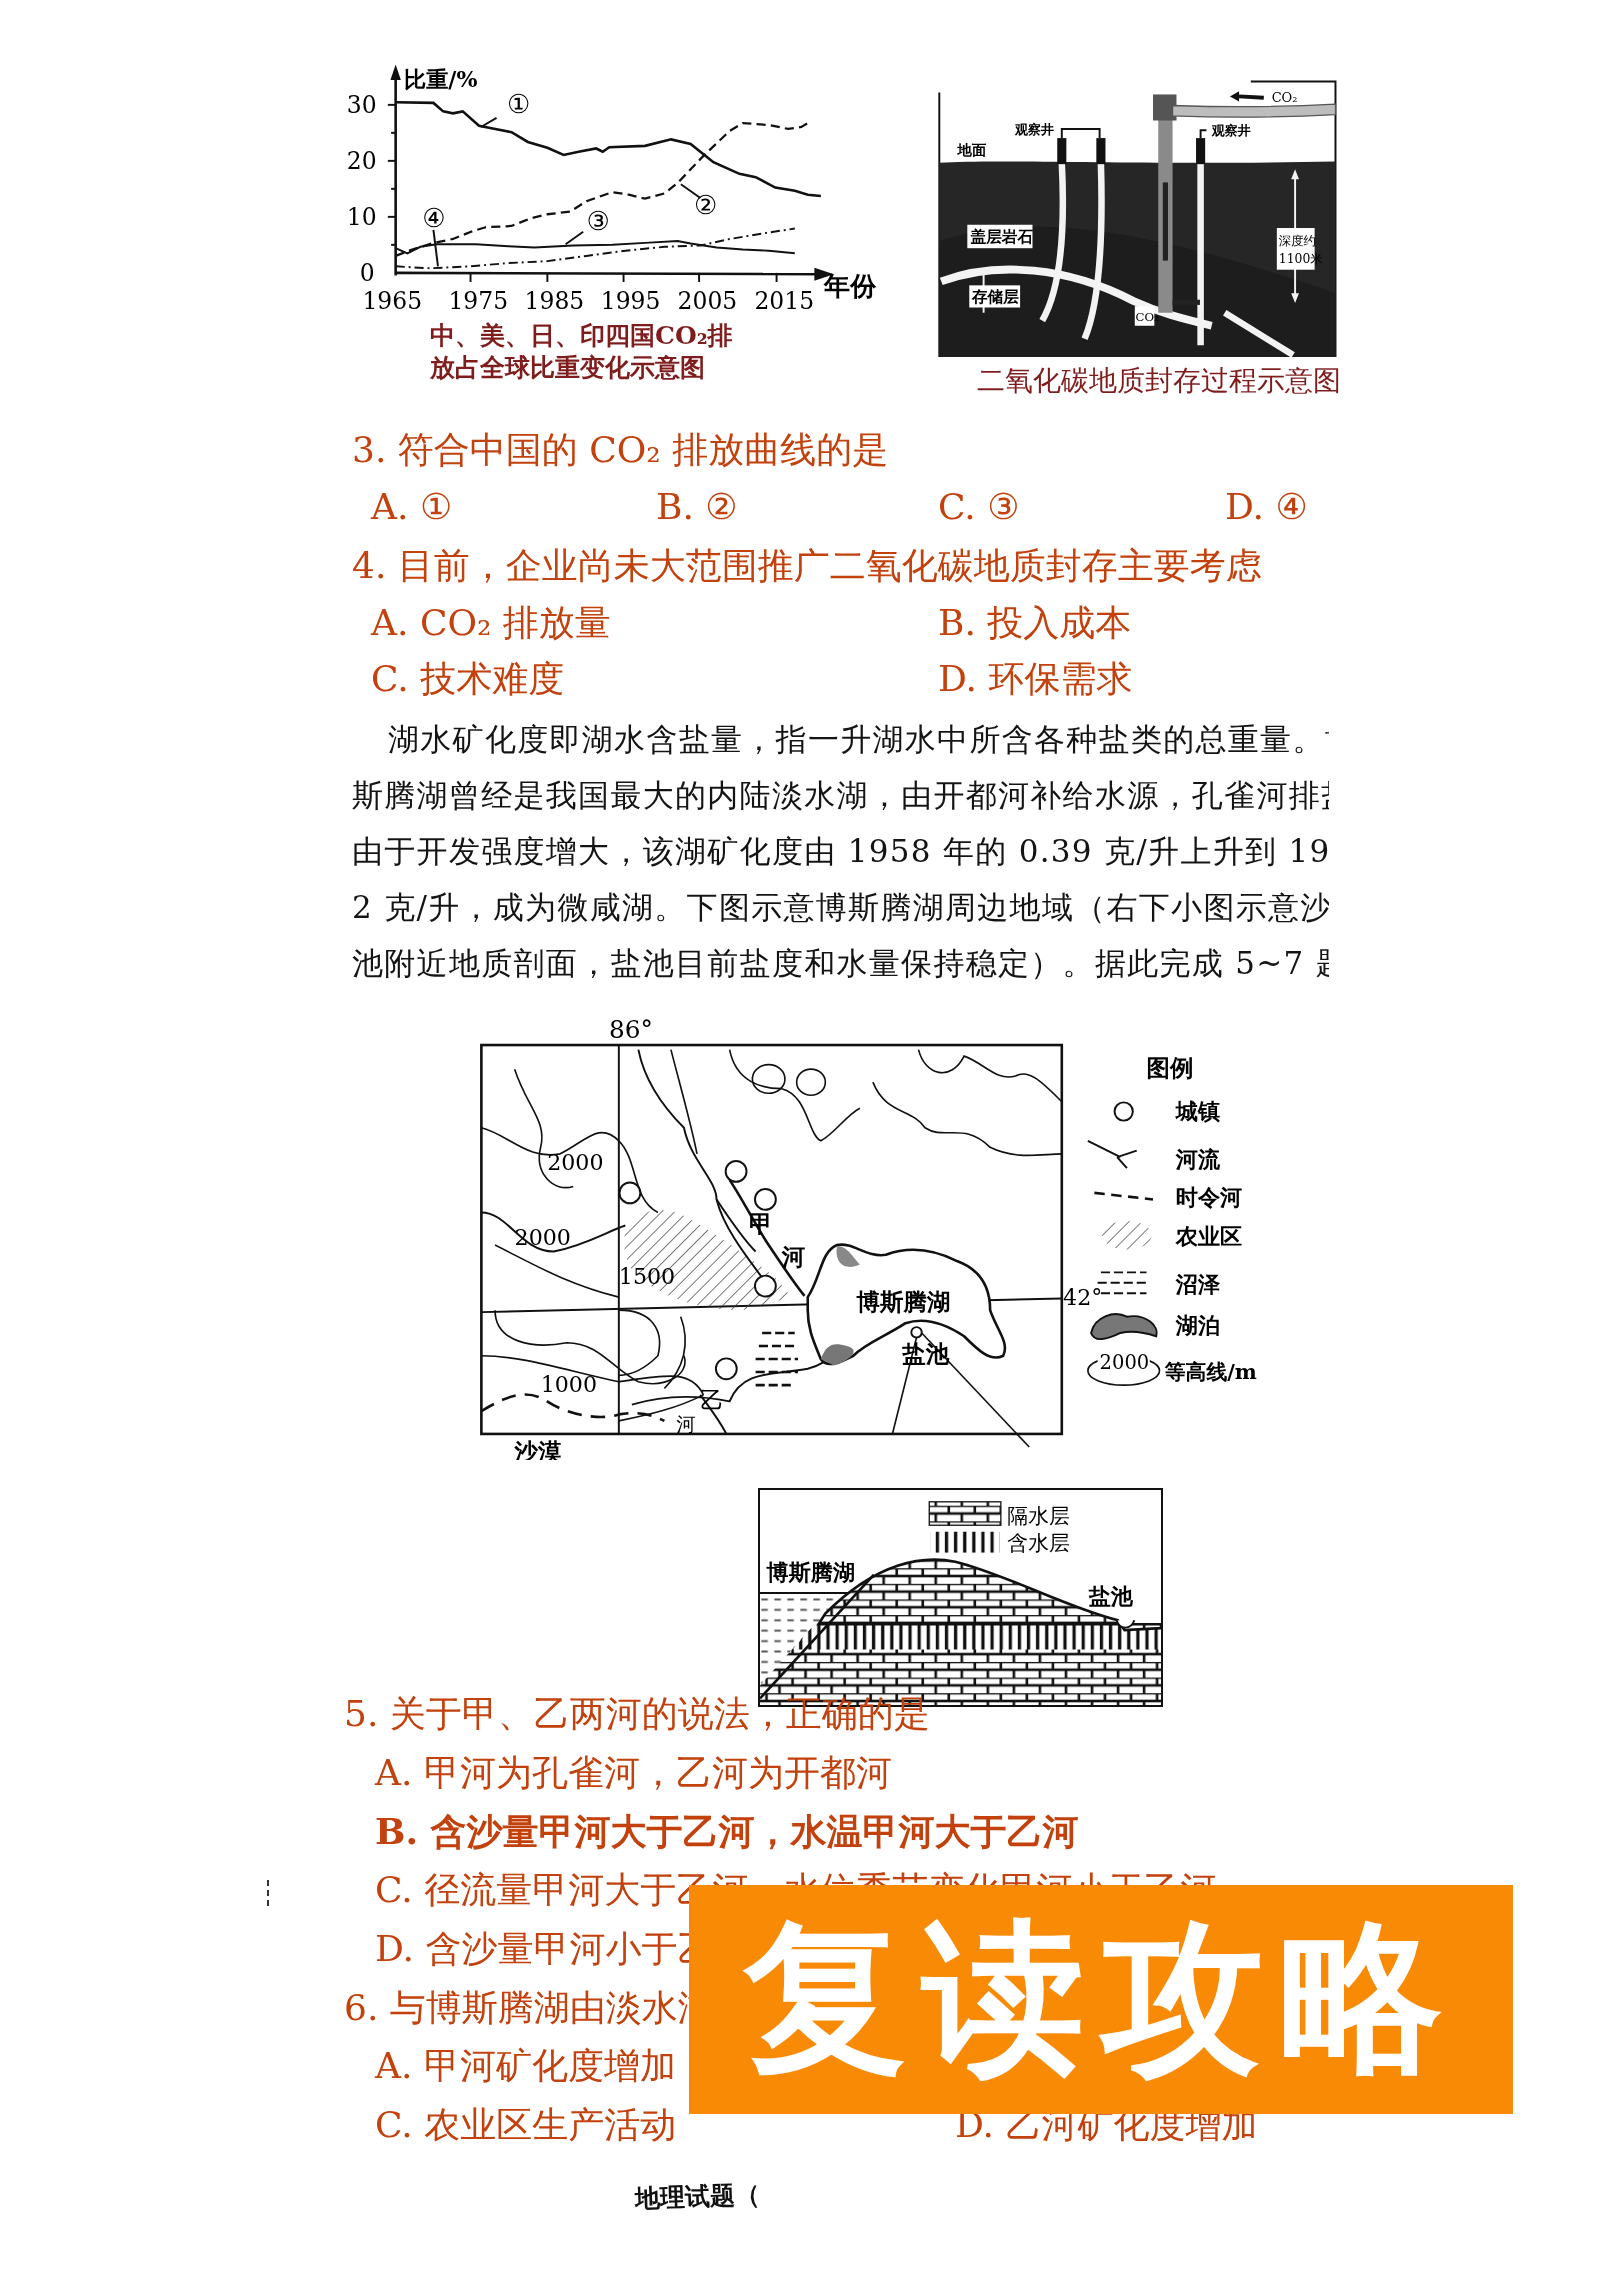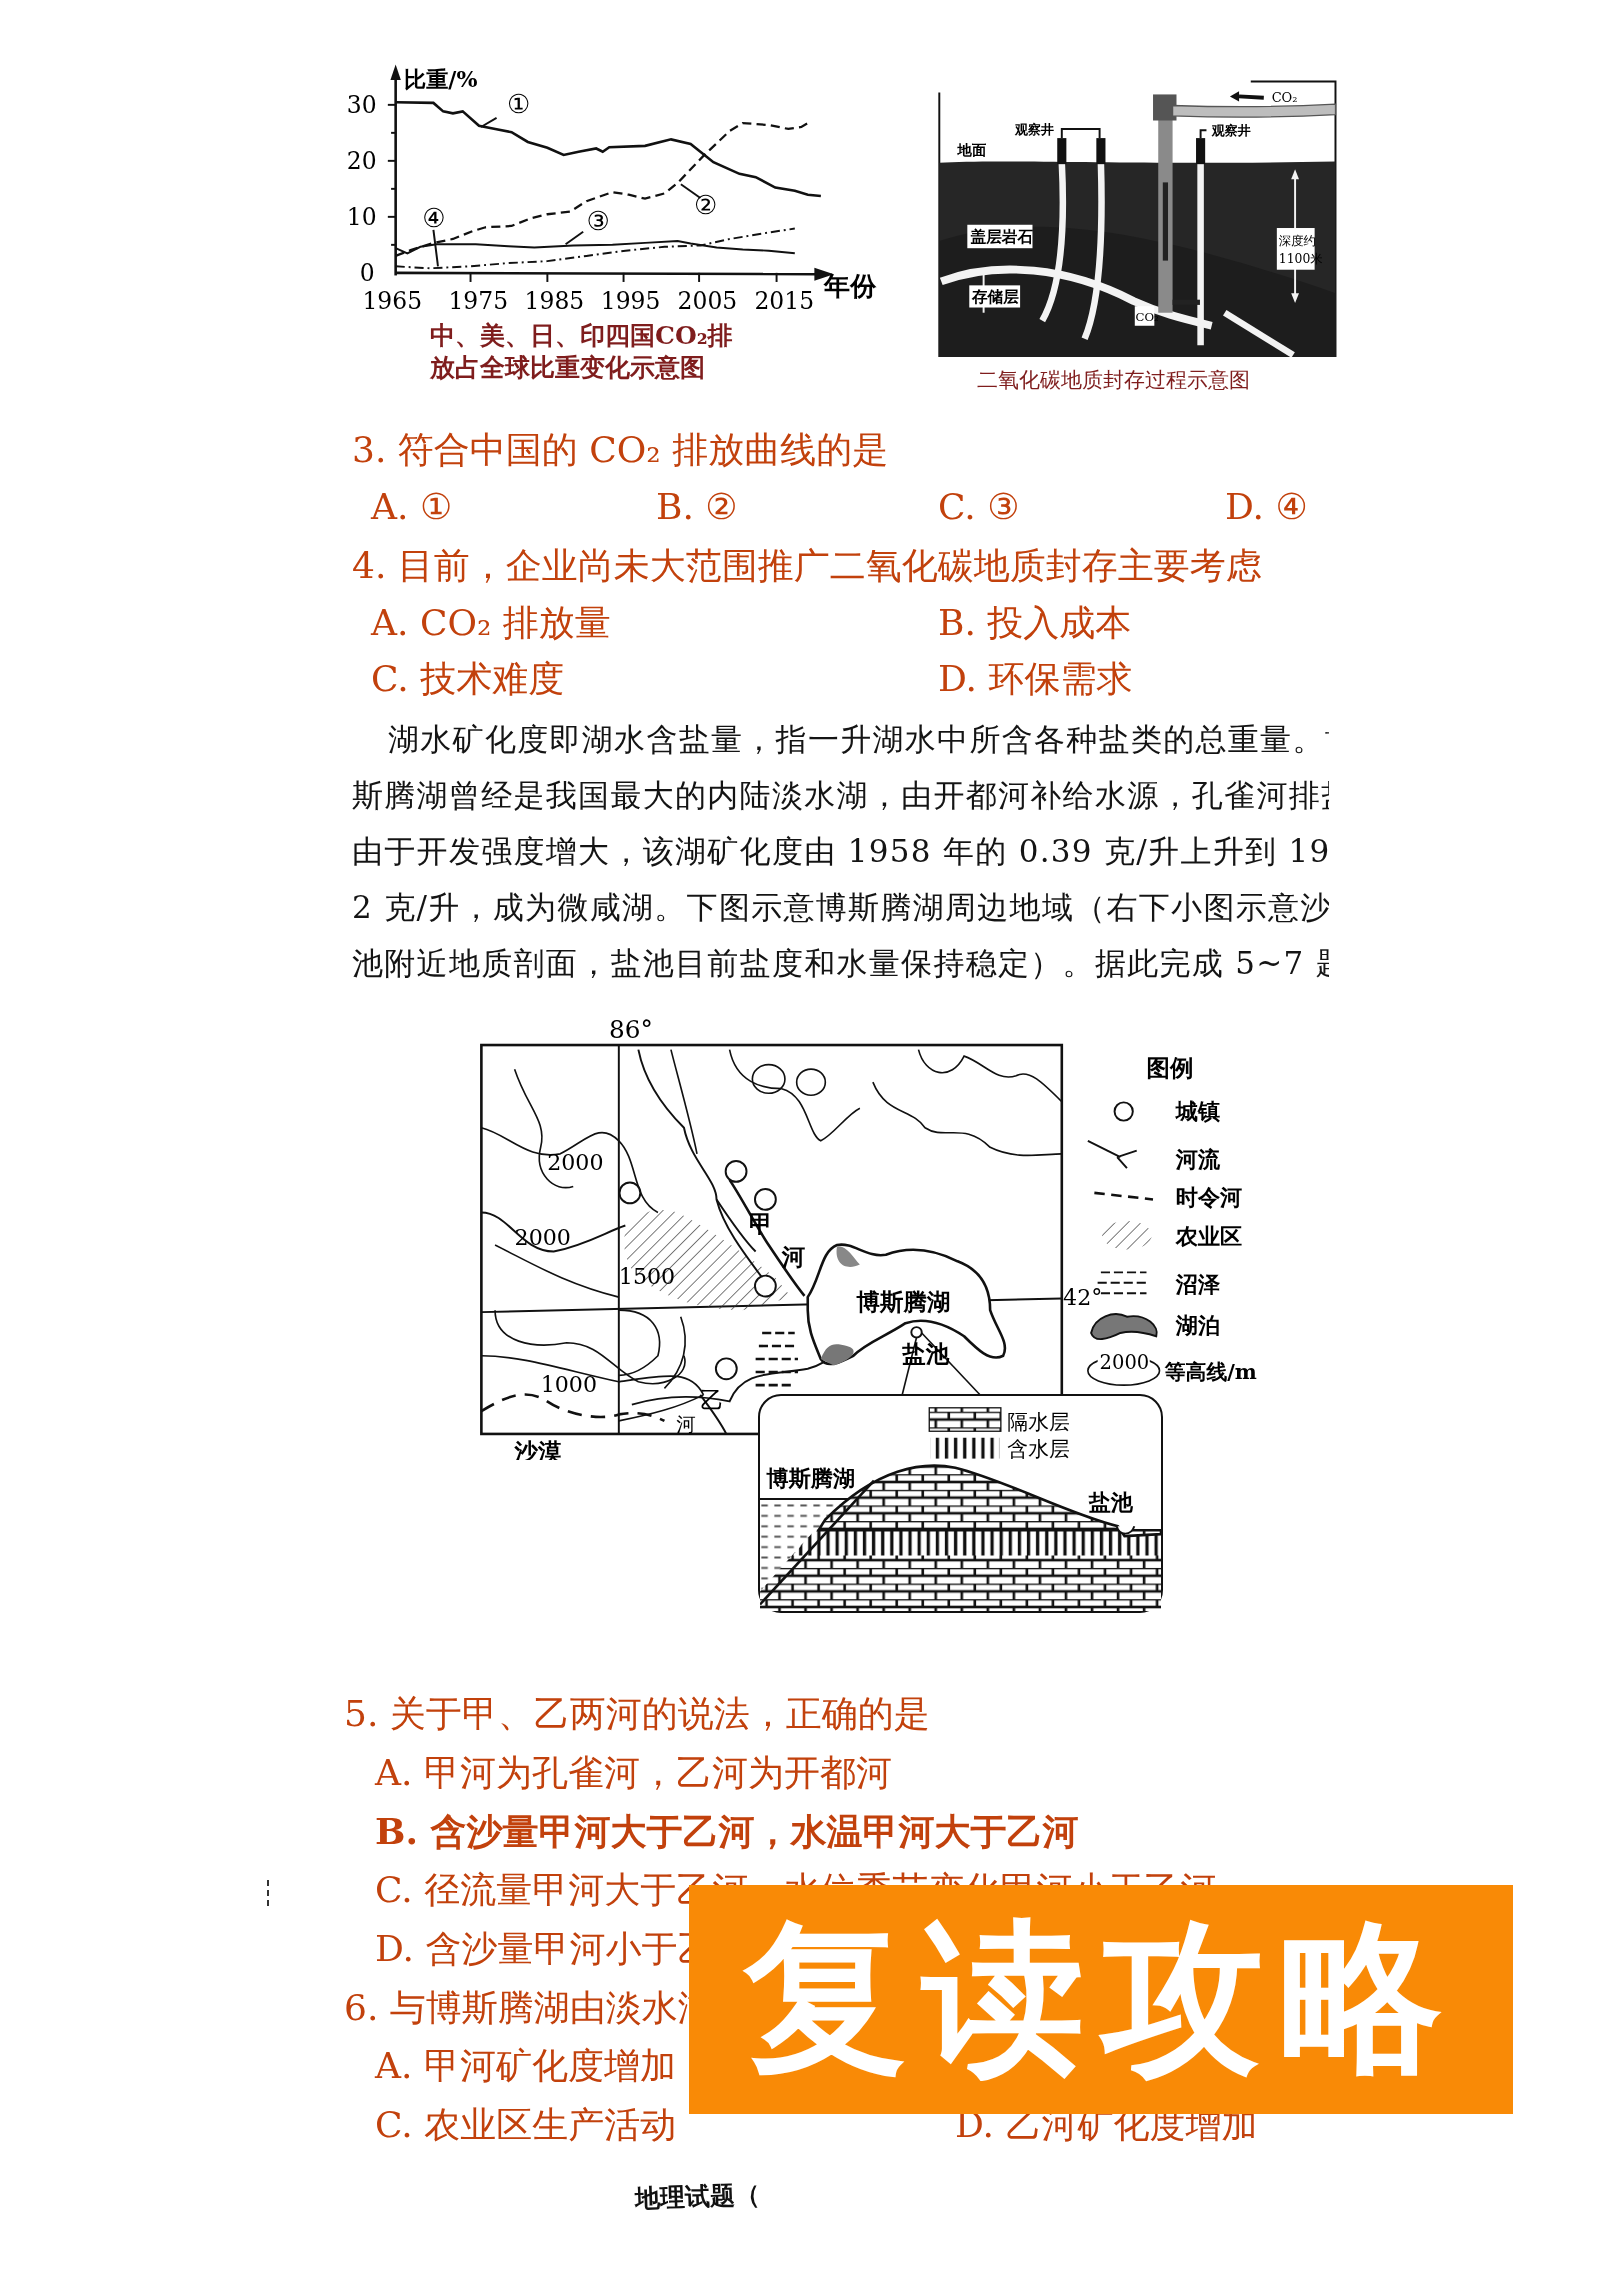--- a/index.html
+++ b/index.html
@@ -116,21 +116,21 @@
     <text x="50" y="252" font-size="24" font-weight="bold">盖层岩石</text>
     <text x="52" y="344" font-size="24" font-weight="bold">存储层</text>
     <text x="523" y="256" font-size="19">深度约</text>
     <text x="523" y="284" font-size="19">1100米</text>
     <text x="303" y="372" font-size="18">CO₂</text>
     <text x="30" y="118" font-size="22" font-weight="bold">地面</text>
     <text x="118" y="86" font-size="20" font-weight="bold">观察井</text>
     <text x="420" y="88" font-size="20" font-weight="bold">观察井</text>
     <text x="512" y="36" font-size="20">CO₂</text>
   </svg>
-  <div class="cap abs" style="left:39px;top:287px;font-weight:normal;font-size:21px;">二氧化碳地质封存过程示意图</div>
+  <div class="cap abs" style="left:39px;top:287px;font-weight:normal;font-size:28px;">二氧化碳地质封存过程示意图</div>
 </div>
 
 <div class="txt abs" style="left:352px;top:430px;">3. 符合中国的 CO₂ 排放曲线的是</div>
 <div class="txt abs" style="left:371px;top:487px;">A. ①</div>
 <div class="txt abs" style="left:642px;top:487px;margin-left:14px;">B. ②</div>
 <div class="txt abs" style="left:938px;top:487px;">C. ③</div>
 <div class="txt abs" style="left:1225px;top:487px;text-align:right;">D. ④</div>
 
 <div class="txt abs" style="left:352px;top:546px;">4. 目前，企业尚未大范围推广二氧化碳地质封存主要考虑</div>
 <div class="txt abs" style="left:371px;top:603px;">A. CO₂ 排放量</div>
@@ -244,21 +244,21 @@
       <text x="1085" y="505" font-size="34" font-weight="bold">湖泊</text>
       <ellipse cx="1005" cy="563" rx="55" ry="22" fill="none" stroke="#111" stroke-width="2.5"></ellipse>
       <rect x="965" y="535" width="80" height="28" fill="#fff"></rect>
       <text x="968" y="560" font-size="30">2000</text>
       <text x="1068" y="575" font-size="32" font-weight="bold">等高线/m</text>
     </g>
 
   </svg>
 </div>
 
-<div class="abs mapbox" style="left:758px;top:1394px;width:401px;height:215px;border-radius:23px;">
+<div class="abs mapbox" style="left:758px;top:1488px;width:401px;height:215px;">
   <svg width="401" height="215" viewBox="0 0 616 330">
     <defs>
       <pattern id="brick" patternUnits="userSpaceOnUse" width="40" height="24">
         <rect width="40" height="24" fill="#fff"></rect>
         <line x1="0" y1="0" x2="40" y2="0" stroke="#111" stroke-width="4"></line>
         <line x1="0" y1="12" x2="40" y2="12" stroke="#111" stroke-width="4"></line>
         <line x1="10" y1="0" x2="10" y2="12" stroke="#111" stroke-width="4"></line>
         <line x1="30" y1="12" x2="30" y2="24" stroke="#111" stroke-width="4"></line>
       </pattern>
       <pattern id="aquifer" patternUnits="userSpaceOnUse" width="14" height="14">

